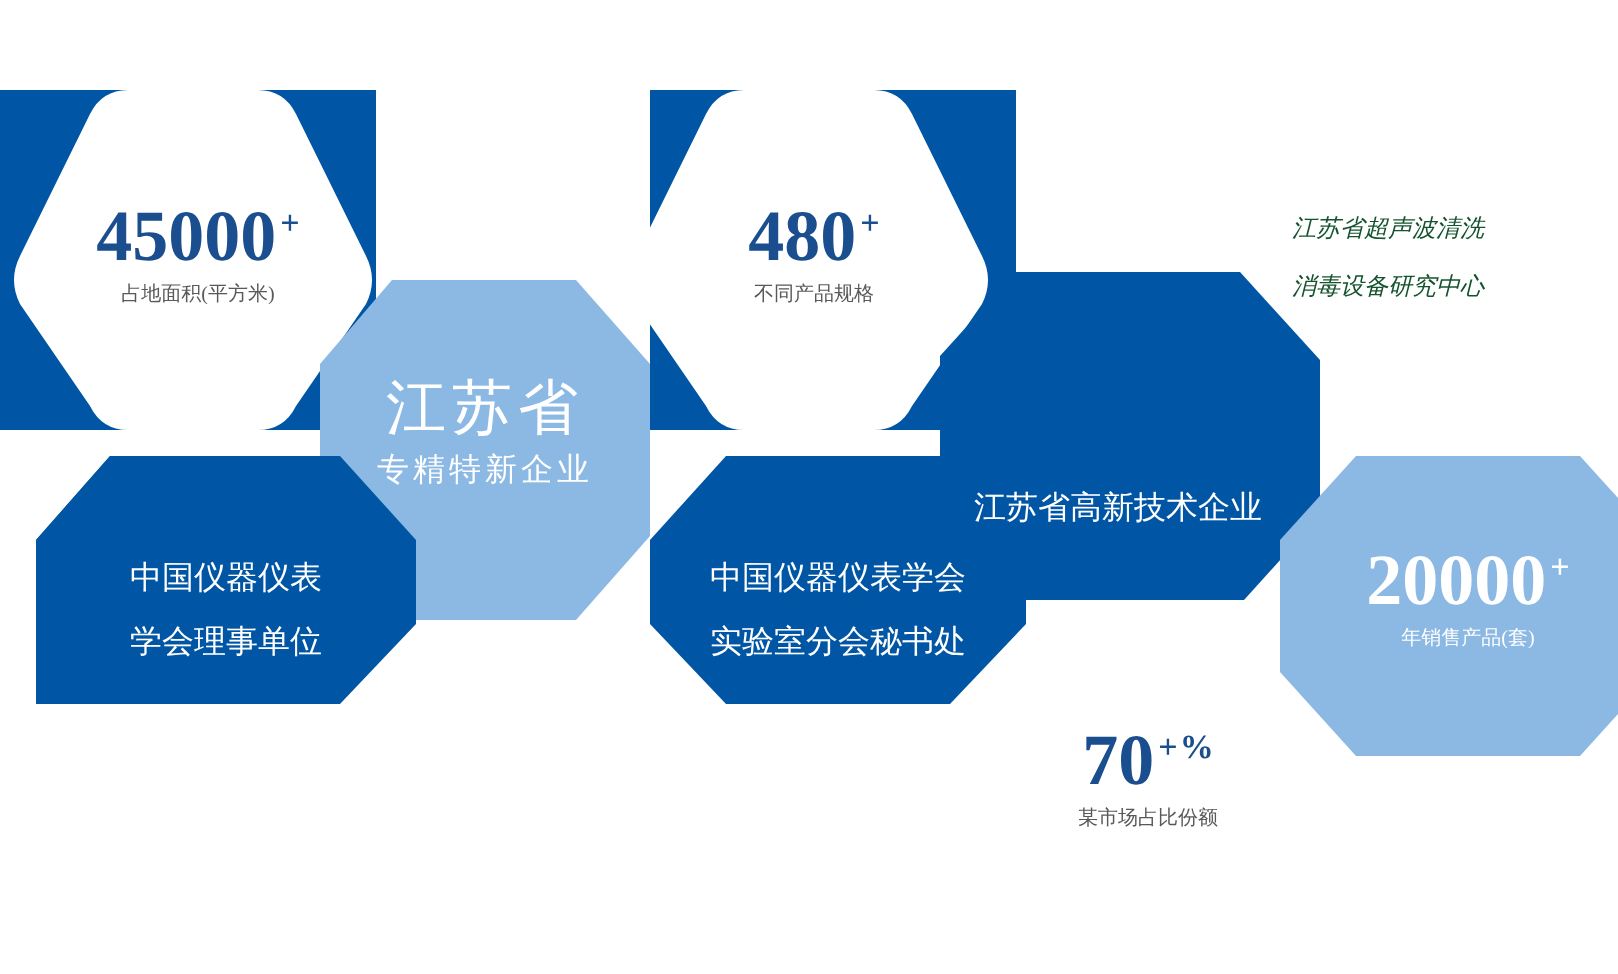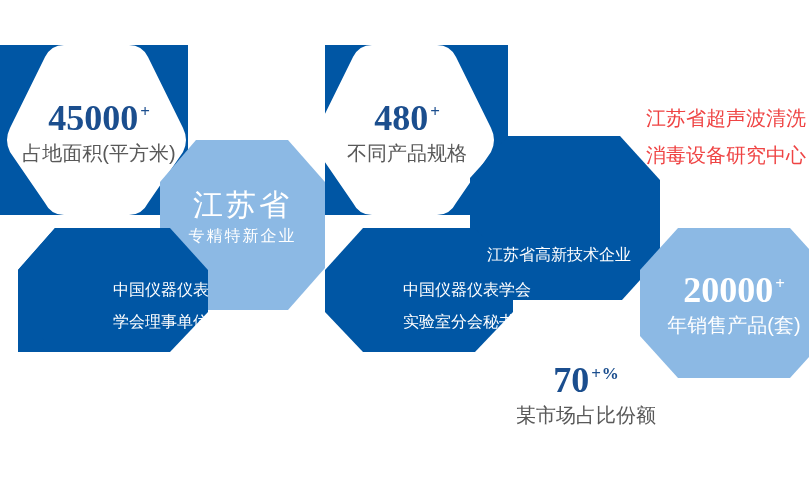--- a/index.html
+++ b/index.html
@@ -45,38 +45,39 @@
   }
   .figure .pct {
     font-size: 17px;
     vertical-align: super;
     font-weight: bold;
     margin-left: 1px;
   }
   .figure.navy { color: #1b4e8e; }
   .figure.white { color: #ffffff; }
   .caption {
-    font-size: 20px;
+    font-size: 10px;
     color: #595959;
     margin-top: 7px;
+    font-family: Liberation Serif, serif;
   }
   .caption.white { color: #ffffff; }
   .onblue {
     font-size: 16px;
     color: #ffffff;
     line-height: 1.0;
-    margin-left: 48px;
   }
   .onblue .ln { display: block; }
   .onblue .ln + .ln { margin-top: 16px; }
   .greytext {
-    font-size: 20px;
-    color: #ef4444;
+    font-size: 12px;
+    color: #14532d;
     line-height: 1.0;
     text-align: left;
+    font-style: italic;
   }
   .greytext .ln { display: block; }
   .greytext .ln + .ln { margin-top: 17px; }
   .jsbig {
     font-family: "Liberation Serif", "DejaVu Serif", serif;
     font-size: 30px;
     color: #ffffff;
     letter-spacing: 3px;
   }
   .jssmall {
@@ -169,20 +170,20 @@
     <span class="ln">实验室分会秘书处</span>
   </div>
 
   <div class="txt" style="left:640px; top:272px; width:188px;">
     <div class="figure white">
       <span>20000</span><span class="sup">+</span>
     </div>
     <div class="caption white">年销售产品(套)</div>
   </div>
 
-  <div class="txt" style="left:496px; top:362px; width:180px;">
+  <div class="txt" style="left:484px; top:362px; width:180px;">
     <div class="figure navy">
       <span>70</span><span class="sup">+</span><span class="pct">%</span>
     </div>
     <div class="caption">某市场占比份额</div>
   </div>
 
 </div>
 
 </body></html>

